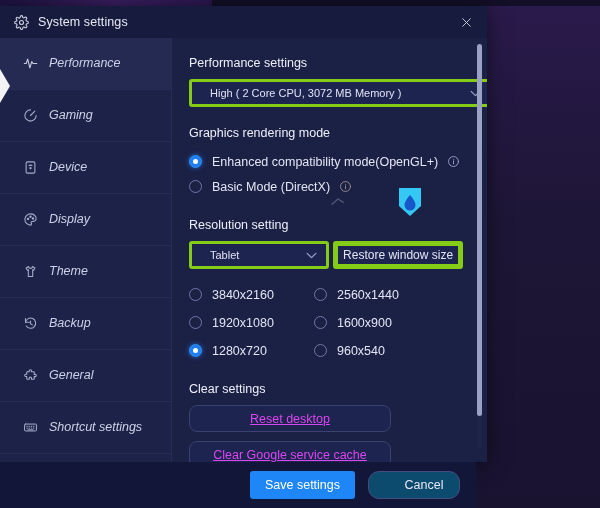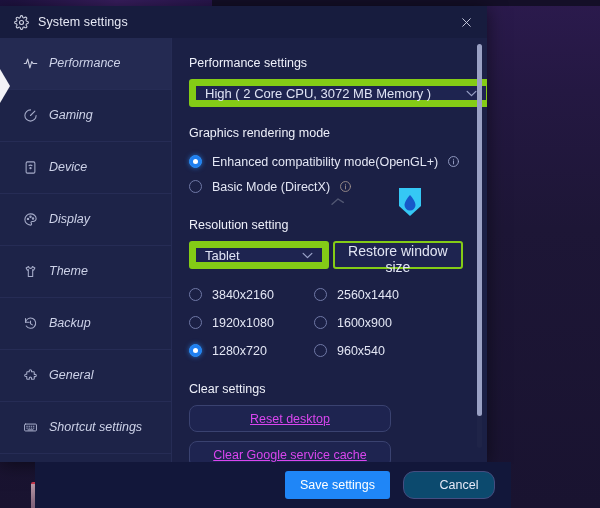--- a/index.html
+++ b/index.html
@@ -150,28 +150,28 @@
   #content-inner { padding: 0 24px 0 17px; }
 
   .section-label {
     font-size: 12.5px;
     color: #eef0fa;
     margin-bottom: 9px;
   }
 
   .select-box {
     height: 28px;
-    border: 7px solid #84cc16;
+    border: 3px solid #84cc16;
     border-radius: 3px;
     background: #1e2450;
     display: flex;
     align-items: center;
-    padding: 0 9px;
+    padding: 0 18px;
     color: #dfe3f4;
-    font-size: 13px;
+    font-size: 11px;
     cursor: pointer;
     position: relative;
   }
   .select-box .chev {
     position: absolute;
     right: 9px; top: 50%;
     margin-top: -3px;
   }
   .chev svg { display: block; width: 11px; height: 7px; }
 
@@ -217,25 +217,25 @@
     cursor: pointer;
   }
   .info-ico svg { display: block; width: 13px; height: 13px; }
 
   
   #res-row { display: flex; align-items: center; gap: 4px; }
   #res-select { width: 155px; }
   #restore-btn {
     height: 28px;
     width: 148px;
-    border: 2px solid #84cc16;
+    border: 5px solid #84cc16;
     border-radius: 3px;
     background: #1e2450;
     color: #e2e5f4;
-    font-size: 14px;
+    font-size: 12px;
     font-family: inherit;
     cursor: pointer;
   }
 
   
   #res-grid {
     margin-top: 13px;
     display: grid;
     grid-template-columns: 125px 125px;
     row-gap: 3px;
@@ -291,21 +291,20 @@
   #footer {
     position: absolute;
     left: 0; top: 462px;
     width: 476px; height: 46px;
     background: #12173a;
     display: flex;
     align-items: center;
     justify-content: flex-end;
     padding-right: 16px;
     gap: 13px;
-    margin-left: 35px;
   }
   #save-btn {
     width: 105px; height: 28px;
     background: #1f86f7;
     border: none;
     border-radius: 3px;
     color: #ffffff;
     font-size: 12.5px;
     font-family: inherit;
     cursor: pointer;

